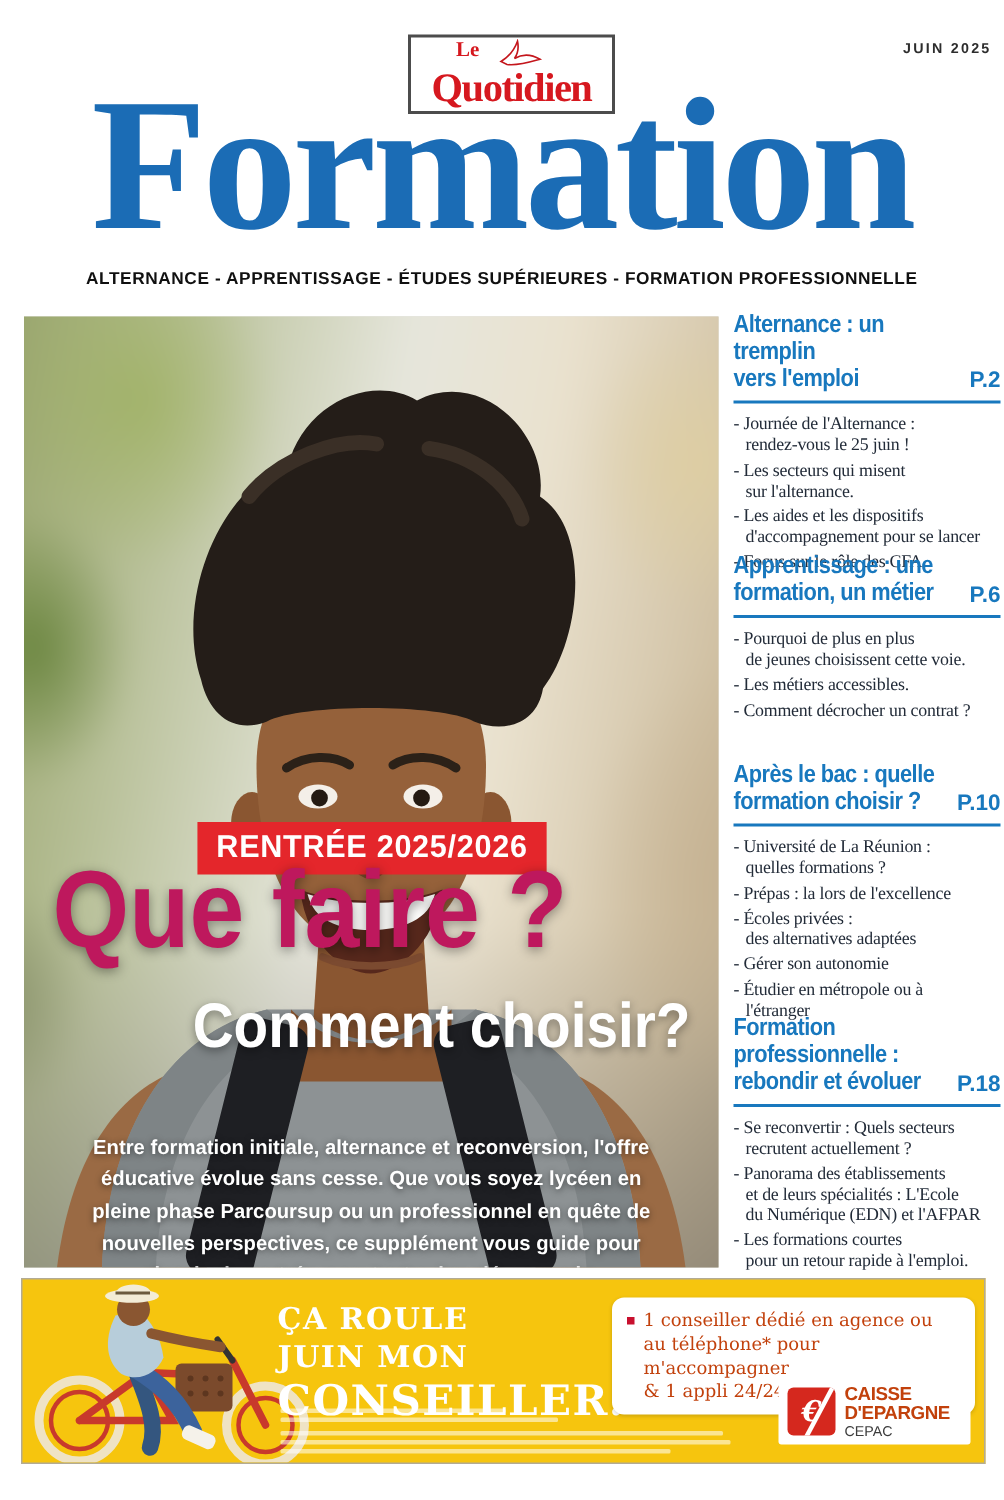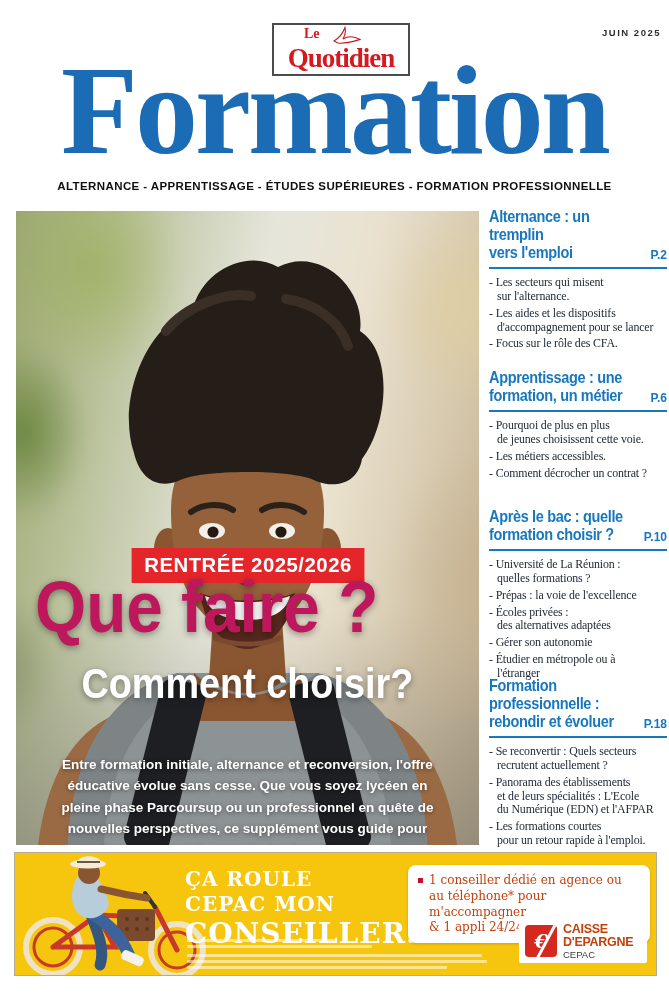--- a/index.html
+++ b/index.html
@@ -28,33 +28,33 @@
       radial-gradient(80px 110px at 2% 70%, rgba(120,130,90,.6), transparent 70%),
       radial-gradient(110px 140px at 92% 18%, rgba(222,206,162,.95), transparent 70%),
       radial-gradient(150px 210px at 98% 58%, rgba(196,176,144,.85), transparent 70%),
       linear-gradient(to bottom, rgba(0,0,0,0) 62%, rgba(110,106,98,.55) 100%),
       linear-gradient(100deg,#93a065 0%,#b9c19a 22%,#e6e6dc 46%,#eae2cf 62%,#cfbfa1 85%,#b3a488 100%);}
   .person{position:absolute;left:0;top:0;width:100%;height:100%;}
   .kicker{top:337px;left:50%;transform:translateX(-50%) scaleX(.97);background:#e4262b;color:#fff;
           padding:5px 13px 6px;font-weight:bold;font-size:21px;letter-spacing:.5px;white-space:nowrap;}
   .headline1{top:352px;left:0;width:100%;text-align:left;color:#be185d;font-weight:bold;
              font-size:73px;line-height:1.2;text-shadow:0 2px 8px rgba(0,0,0,.4);}
-  .headline2{top:448px;left:0;width:100%;text-align:center;color:#fff;font-weight:bold;
+  .headline2{top:448px;left:0;width:100%;text-align:right;color:#fff;font-weight:bold;
              font-size:42px;line-height:1.2;text-shadow:0 2px 7px rgba(0,0,0,.4);}
   .cond{display:inline-block;transform:scaleX(.9);transform-origin:center;white-space:nowrap;}
   .lede{top:512px;left:7%;width:86%;text-align:center;color:#fff;font-weight:bold;font-size:13.5px;
         line-height:1.58;text-shadow:0 1px 4px rgba(0,0,0,.5);margin-top:31px;}
 
   
   .sb{left:489px;width:178px;}
   .sb-head{position:relative;border-bottom:2px solid #1878be;padding-bottom:5px;}
   .sb-title{display:inline-block;white-space:pre-line;color:#1878be;font-weight:bold;
             font-size:16.5px;line-height:1.1;letter-spacing:-.4px;
             transform:scaleX(.88);transform-origin:left top;}
-  .sb-page{position:absolute;right:0;bottom:5px;color:#1878be;font-weight:bold;font-size:12px;}
+  .sb-page{position:absolute;right:0;bottom:5px;color:#1878be;font-weight:bold;font-size:15px;}
   .sb-list{list-style:none;margin:7px 0 0;padding:0;}
   .sb-list li{font-family:"Liberation Serif",serif;font-size:11.9px;line-height:1.16;
               letter-spacing:-.15px;color:#222b38;white-space:pre-line;
               padding-left:8px;text-indent:-8px;margin:0 0 3px;}
 
   
   .banner{left:14px;top:852px;width:641px;height:122px;background:#f6c50e;border:1px solid #b3ab93;
           overflow:hidden;}
   .ad-scene{position:absolute;left:0;top:0;height:122px;width:205px;}
   .ad-headline{position:absolute;left:170px;top:14px;color:#fff;
@@ -146,20 +146,22 @@
     <div class="abs lede">Entre formation initiale, alternance et reconversion, l'offre éducative évolue sans cesse. Que vous soyez lycéen en pleine phase Parcoursup ou un professionnel en quête de nouvelles perspectives, ce supplément vous guide pour aborder la rentrée avec toutes les clés en main.</div>
   </div>
 
   <section class="abs sb" style="top:207px">
     <div class="sb-head">
       <span class="sb-title">Alternance : un tremplin
 vers l'emploi</span>
       <span class="sb-page">P.2</span>
     </div>
     <ul class="sb-list">
+      <li>- Journée de l'Alternance :
+rendez-vous le 25 juin !</li>
       <li>- Les secteurs qui misent
 sur l'alternance.</li>
       <li>- Les aides et les dispositifs
 d'accompagnement pour se lancer</li>
       <li>- Focus sur le rôle des CFA.</li>
     </ul>
   </section>
 
   <section class="abs sb" style="top:368px">
     <div class="sb-head">
@@ -177,21 +179,21 @@
 
   <section class="abs sb" style="top:507px">
     <div class="sb-head">
       <span class="sb-title">Après le bac : quelle
 formation choisir ?</span>
       <span class="sb-page">P.10</span>
     </div>
     <ul class="sb-list">
       <li>- Université de La Réunion :
 quelles formations ?</li>
-      <li>- Prépas : la voie de l'excellence</li>
+      <li>- Prépas : la lors de l'excellence</li>
       <li>- Écoles privées :
 des alternatives adaptées</li>
       <li>- Gérer son autonomie</li>
       <li>- Étudier en métropole ou à
 l'étranger</li>
     </ul>
   </section>
 
   <section class="abs sb" style="top:676px">
     <div class="sb-head">
@@ -243,21 +245,21 @@
       <path d="M86,36 C102,40 118,43 132,45" stroke="#8a5631" stroke-width="7" fill="none" stroke-linecap="round"></path>
 
       <circle cx="74" cy="20" r="11" fill="#8a5631"></circle>
       <path d="M62,10 C62,1 86,1 86,10 Z" fill="#f3ecd6"></path>
       <ellipse cx="73" cy="11" rx="18" ry="4.5" fill="#f3ecd6"></ellipse>
       <path d="M62,9 L85,9" stroke="#6b5a3e" stroke-width="2"></path>
     </svg>
 
     <div class="ad-headline">
       <div class="ad-h-l1">ÇA ROULE</div>
-      <div class="ad-h-l2">CEPAC MON</div>
+      <div class="ad-h-l2">JUIN MON</div>
       <div class="ad-h-l3">CONSEILLER.</div>
     </div>
 
     <div class="fine-print">
       <div class="fp-bar" style="width:150px"></div>
       <div class="fp-bar" style="width:185px;margin-bottom:6px"></div>
       <div class="fp-bar" style="width:295px"></div>
       <div class="fp-bar" style="width:300px"></div>
       <div class="fp-bar" style="width:260px"></div>
     </div>

